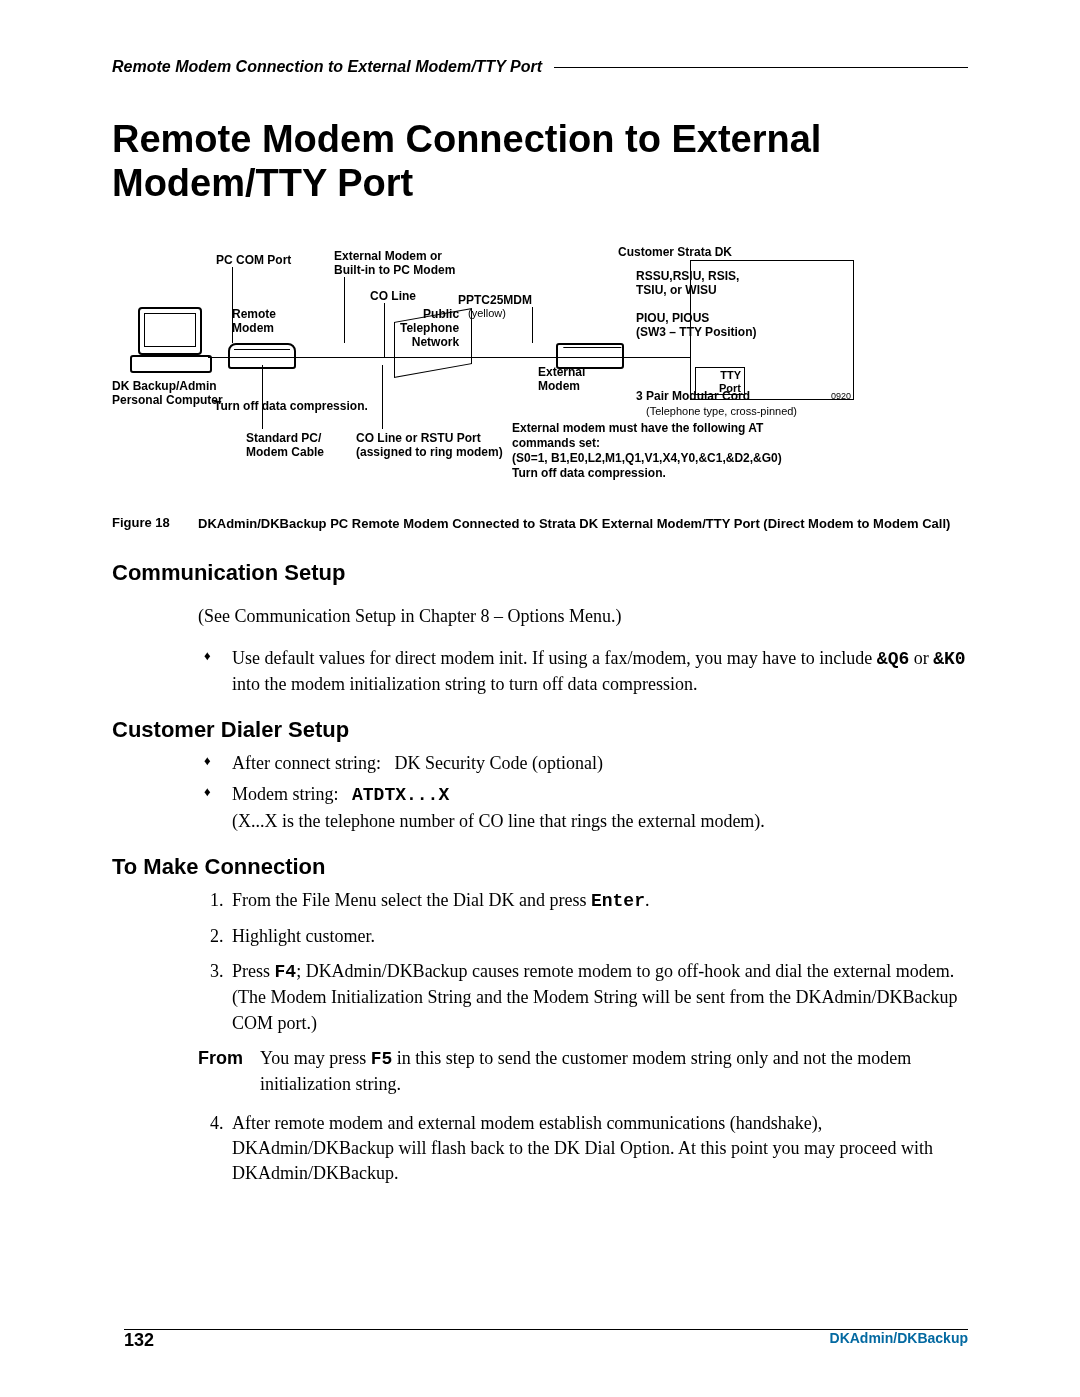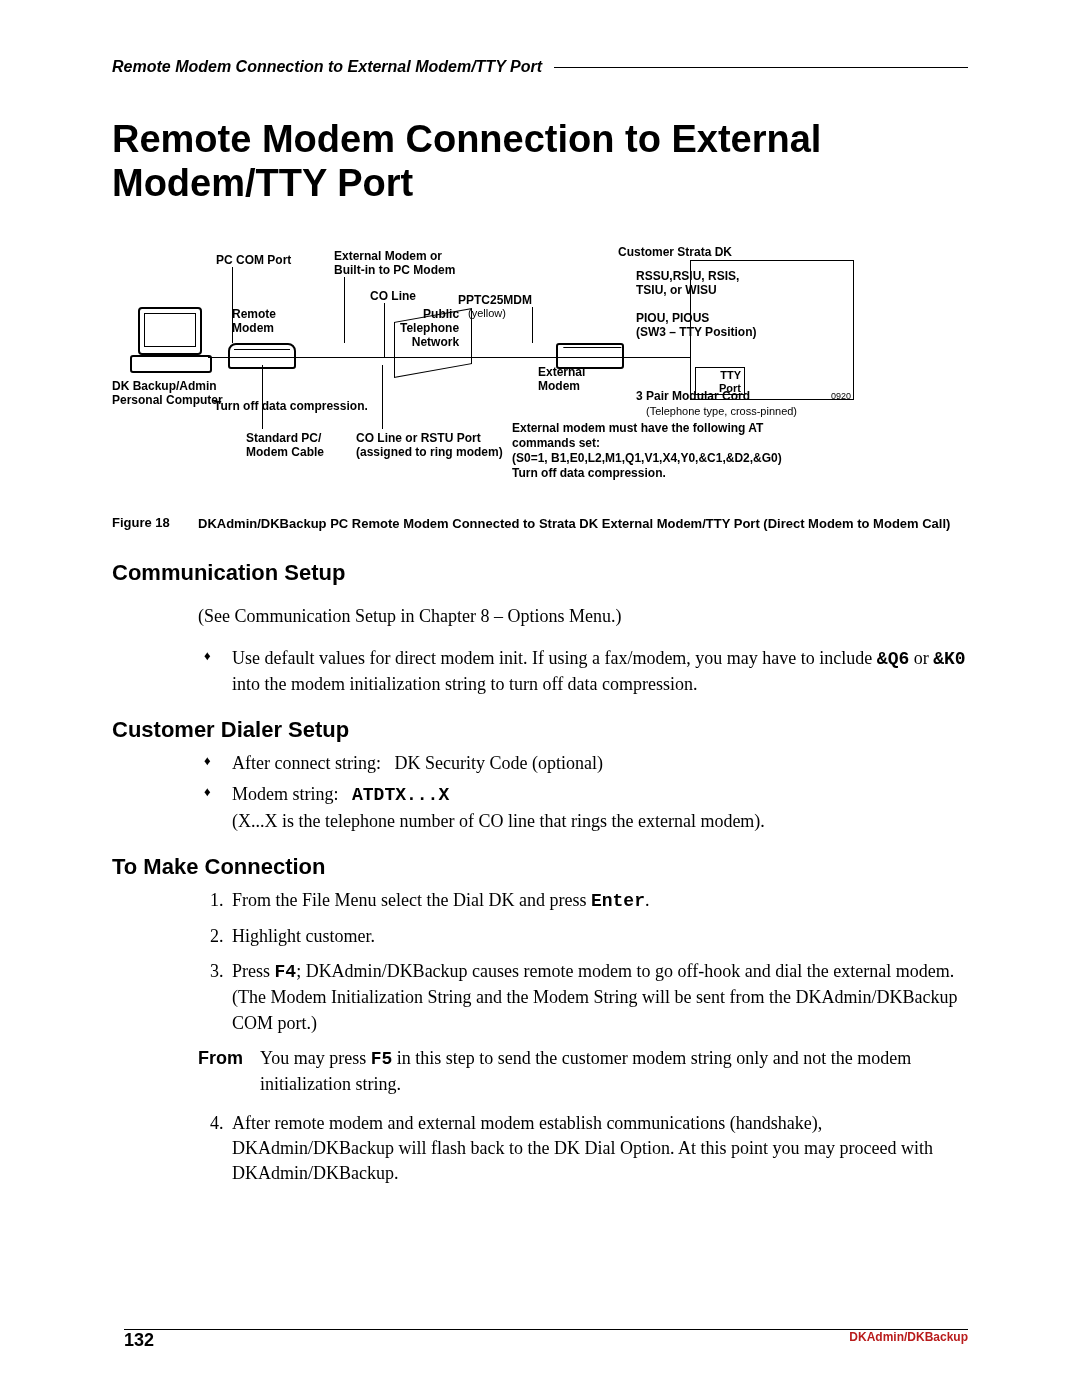--- a/index.html
+++ b/index.html
@@ -160,21 +160,21 @@
     position:absolute;
     left:112px; right:112px; bottom:46px;
     border-top:1px solid #000;
     padding-top:0;
     display:flex;
     justify-content:space-between;
     font-family: Arial, Helvetica, sans-serif;
     margin-left: 12px;
   }
   .footer .pageno { font-weight:bold; font-size:18px; }
-  .footer .product { font-weight:bold; font-size:12px; color:#b91c1c; }
+  .footer .product { font-weight:bold; font-size:14px; color:#0369a1; }
 </style>
 </head>
 <body>
 
 <div class="page">
 
   <div class="running-header">
     <span>Remote Modem Connection to External Modem/TTY Port</span>
     <span class="dash"></span>
   </div>

